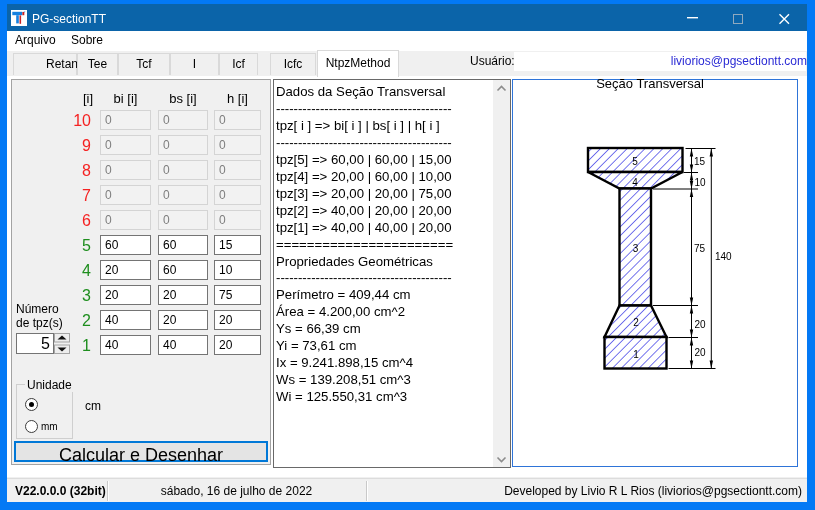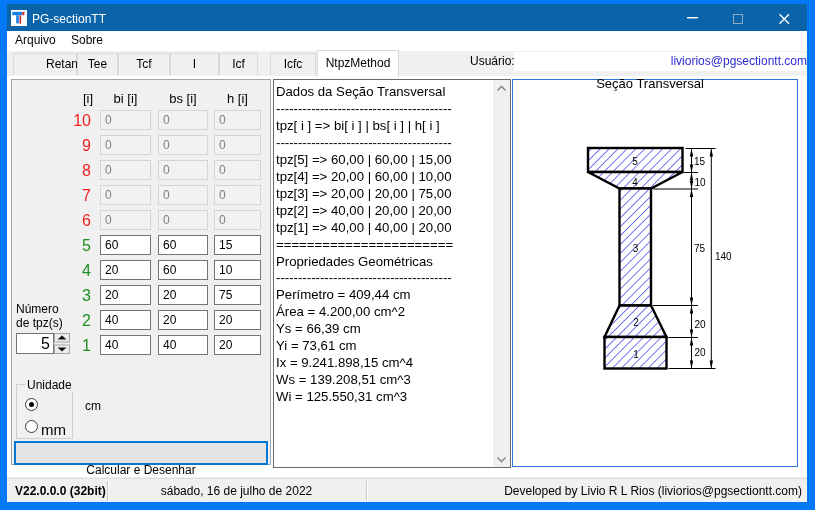--- a/index.html
+++ b/index.html
@@ -126,22 +126,22 @@
       <path d="M3.5 14.5 L8 18.5 L12.5 14.5 Z" fill="#111"></path>
     </svg>
   </div>
   <div class="abs gb" style="left:16px;top:384px;width:55px;height:53px;"></div>
   <div class="abs" style="left:25px;top:378px;font-size:12px;background:#f0f0f0;padding:0 2px;">Unidade</div>
   <div class="radio" style="left:25px;top:398px;">
       <div class="rdot"></div>
     </div>
   <div class="abs" style="left:41px;top:399px;font-size:12px;margin-left:44px;">cm</div>
   <div class="radio" style="left:25px;top:420px;"></div>
-  <div class="abs" style="left:41px;top:421px;font-size:15px;">mm</div>
-  <div class="abs" style="left:14px;top:441px;width:254px;height:21px;background:#e4e4e4;border:2px solid #0078d7;box-sizing:border-box;font-size:12px;text-align:center;padding-top:20px;">Calcular e Desenhar</div>
+  <div class="abs" style="left:41px;top:421px;font-size:10px;">mm</div>
+  <div class="abs" style="left:14px;top:441px;width:254px;height:21px;background:#e4e4e4;border:2px solid #0078d7;box-sizing:border-box;font-size:18px;text-align:center;padding-top:2px;">Calcular e Desenhar</div>
 
   <div id="panel2" class="abs"></div>
   <div id="txt" class="abs">Dados da Seção Transversal
 ----------------------------------------
 tpz[ i ] =&gt; bi[ i ] | bs[ i ] | h[ i ]
 ----------------------------------------
 tpz[5] =&gt; 60,00 | 60,00 | 15,00
 tpz[4] =&gt; 20,00 | 60,00 | 10,00
 tpz[3] =&gt; 20,00 | 20,00 | 75,00
 tpz[2] =&gt; 40,00 | 20,00 | 20,00

